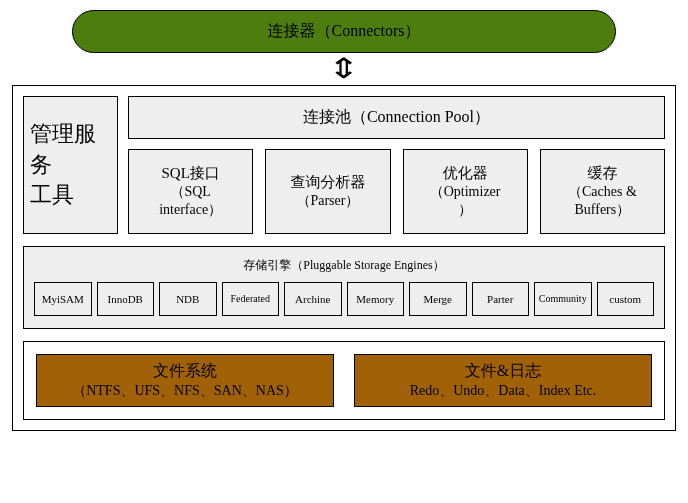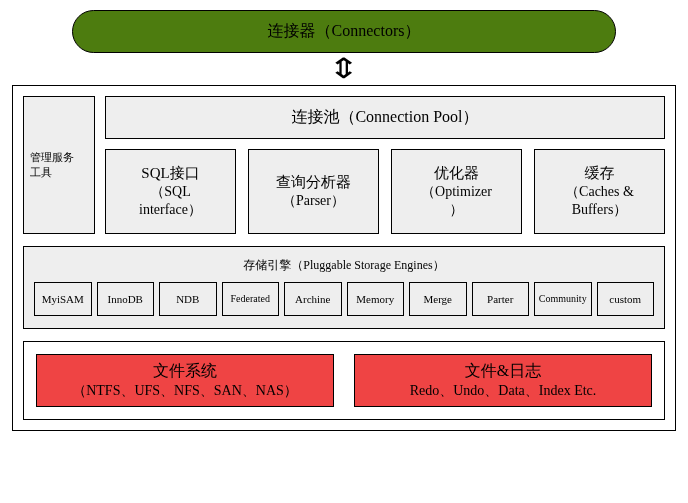--- a/index.html
+++ b/index.html
@@ -35,27 +35,27 @@
       border: 1.5px solid #000;
       padding: 10px;
     }
     .row1 {
       display: flex;
       gap: 10px;
     }
     .mgmt {
       border: 1.5px solid #000;
       background: #eee;
-      width: 72px;
+      width: 95px;
       display: flex;
       flex-direction: column;
       justify-content: center;
       align-items: flex-start;
       padding: 6px;
-      font-size: 11px;
+      font-size: 22px;
       line-height: 1.4;
     }
     .right-col {
       flex: 1;
       display: flex;
       flex-direction: column;
       gap: 10px;
     }
     .pool {
       border: 1.5px solid #000;
@@ -108,21 +108,21 @@
     .engine.small { font-size: 10px; }
     .bottom {
       border: 1.5px solid #000;
       margin-top: 12px;
       padding: 12px;
       display: flex;
       gap: 20px;
     }
     .fs, .logs {
       border: 1.5px solid #000;
-      background: #ef4444;
+      background: #a16207;
       flex: 1;
       text-align: center;
       padding: 6px 4px;
       font-size: 15px;
     }
     .fs .t, .logs .t { font-size: 16px; }
     .fs .s, .logs .s { font-size: 14px; font-family: Liberation Serif, serif; }
   </style>
 </head>
 <body>

